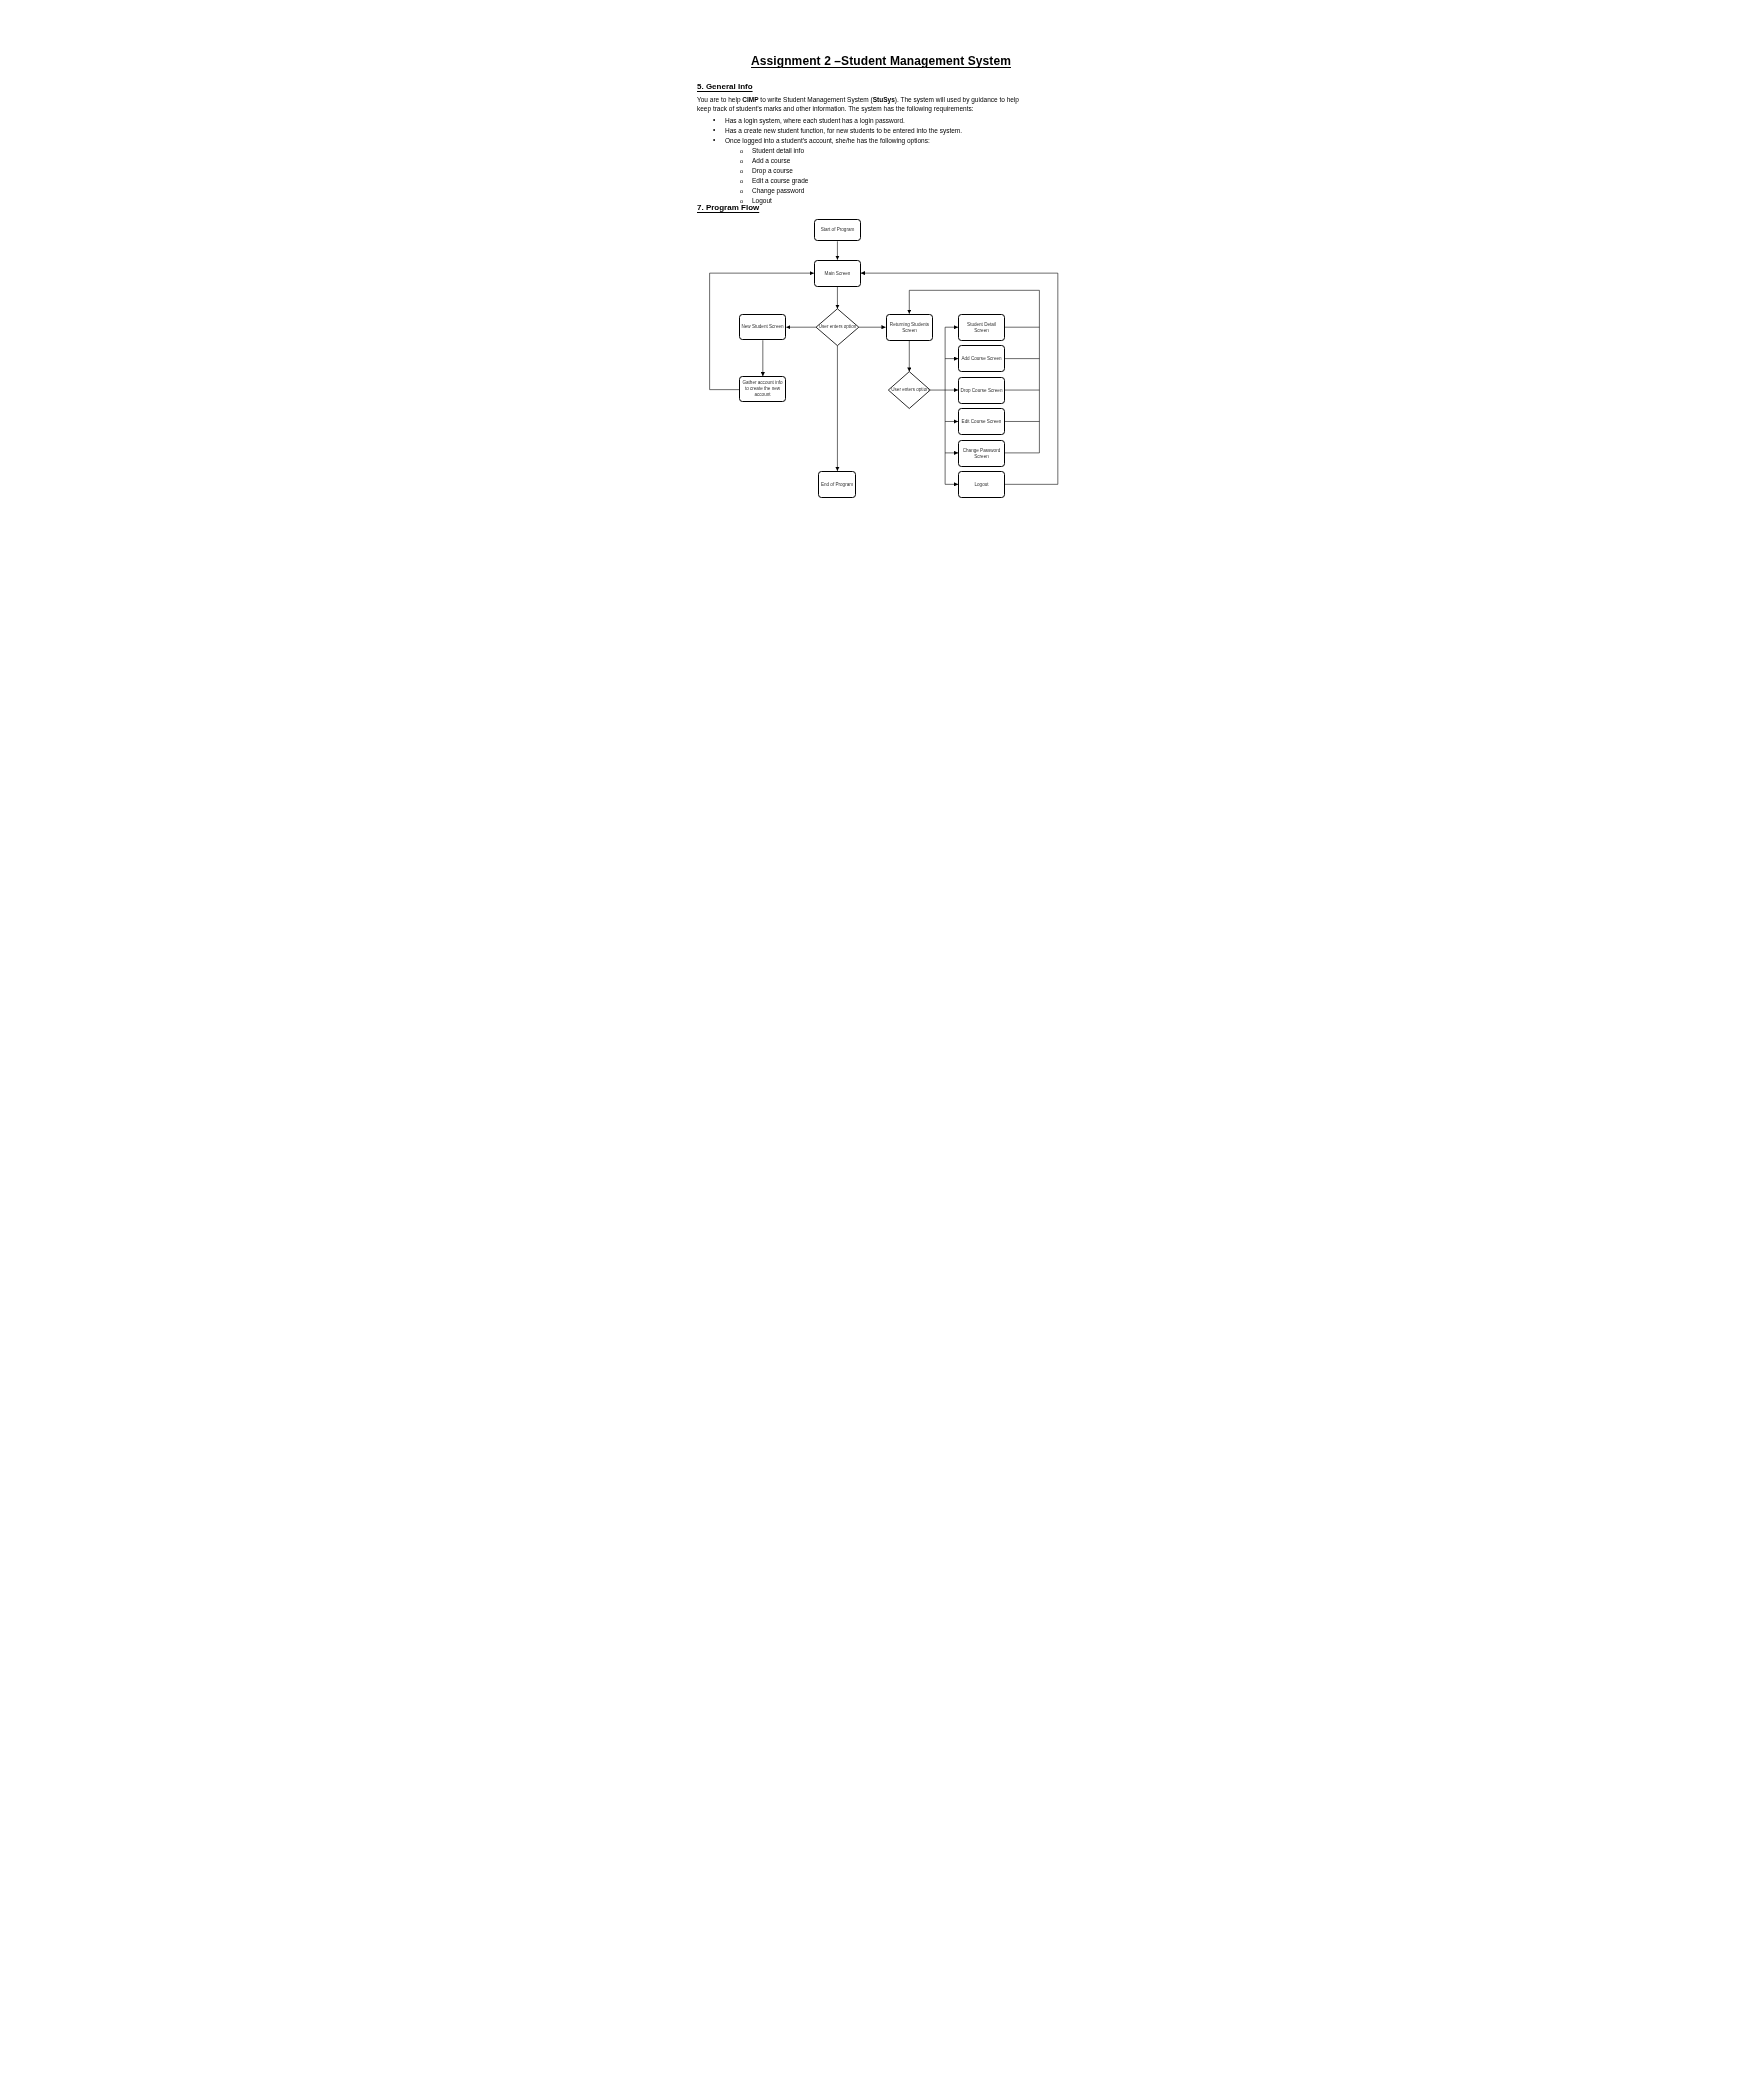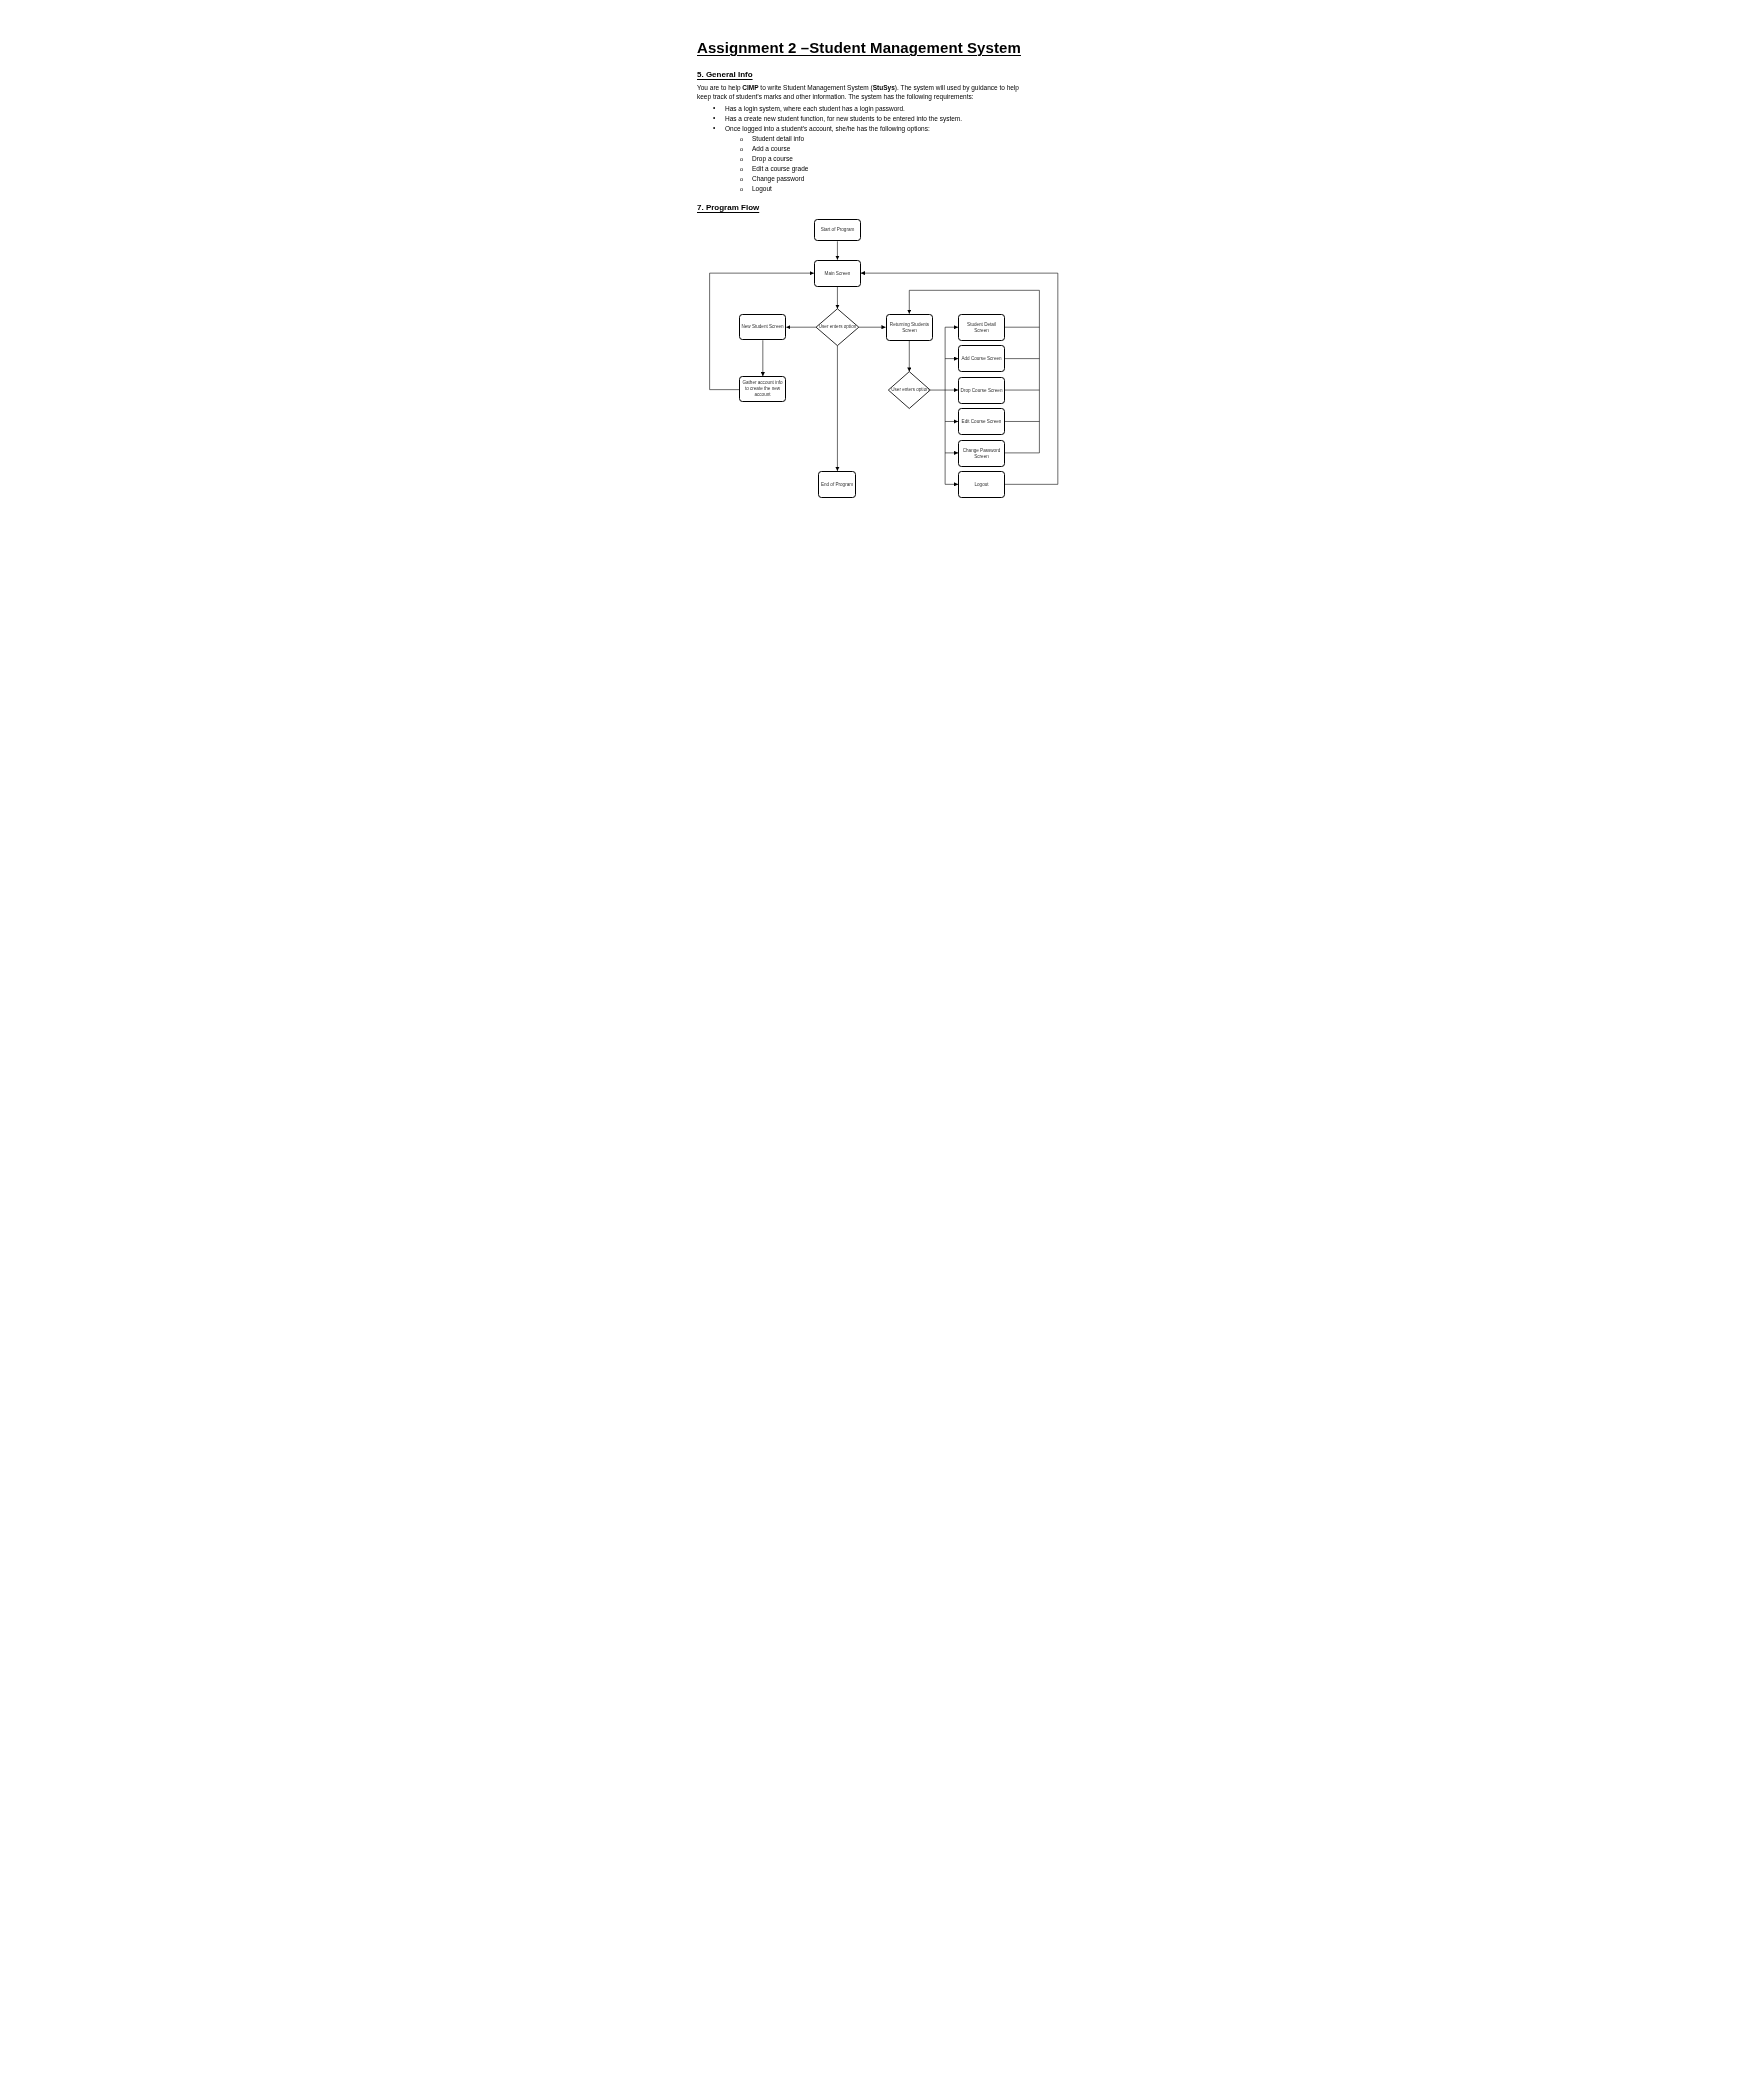--- a/index.html
+++ b/index.html
@@ -3,21 +3,21 @@
 <meta charset="utf-8">
 <style>
   html,body { margin:0; padding:0; background:#ffffff; }
   .page {
     position:relative; width:440px; height:623px; margin:0 auto;
     background:#ffffff; color:#000;
     font-family:"Liberation Sans", sans-serif;
     overflow:hidden;
   }
   .doc { position:absolute; left:36px; top:39px; width:368px; }
-  .title { font-size:15px; font-weight:700; letter-spacing:0.1px; }
+  .title { font-size:12px; font-weight:700; text-align:center; letter-spacing:0.1px;margin-top:15px; }
   .u { text-decoration:underline; text-decoration-thickness:1px; text-underline-offset:1.7px; }
   .h-sec { margin-top:14px; font-size:8px; font-weight:700; }
   .intro { margin-top:4.2px; font-size:6.5px; line-height:9px; width:354px; }
   .b { font-weight:700; }
   .blist { margin-top:2.5px; }
   .bitem { position:relative; padding-left:28px; font-size:6.5px; line-height:10px; }
   .bmark { position:absolute; left:16px; top:-0.4px; }
   .sitem { position:relative; padding-left:55px; font-size:6.5px; line-height:10px; }
   .smark { position:absolute; left:43px; top:0px; font-size:5.7px; }
   .pf-h { position:absolute; left:36px; top:203px; font-size:8px; font-weight:700; }

